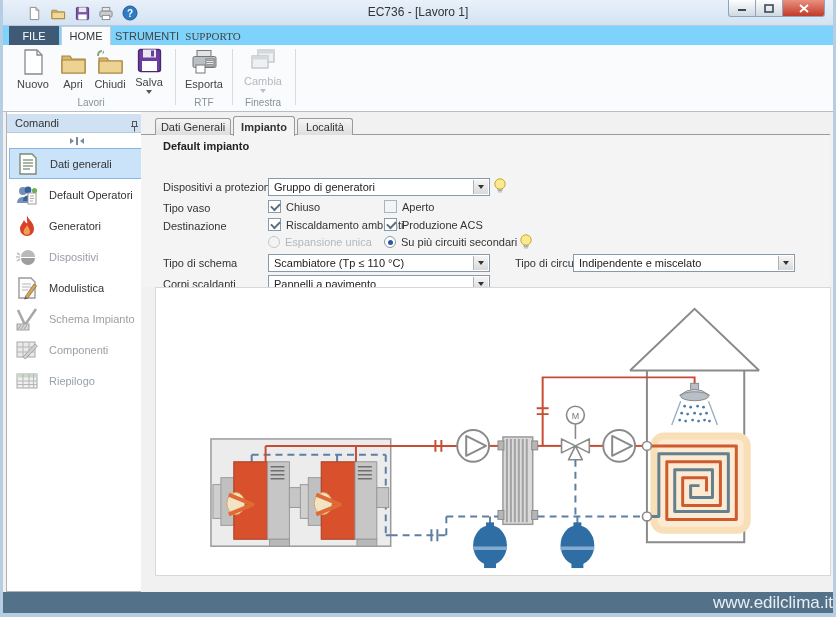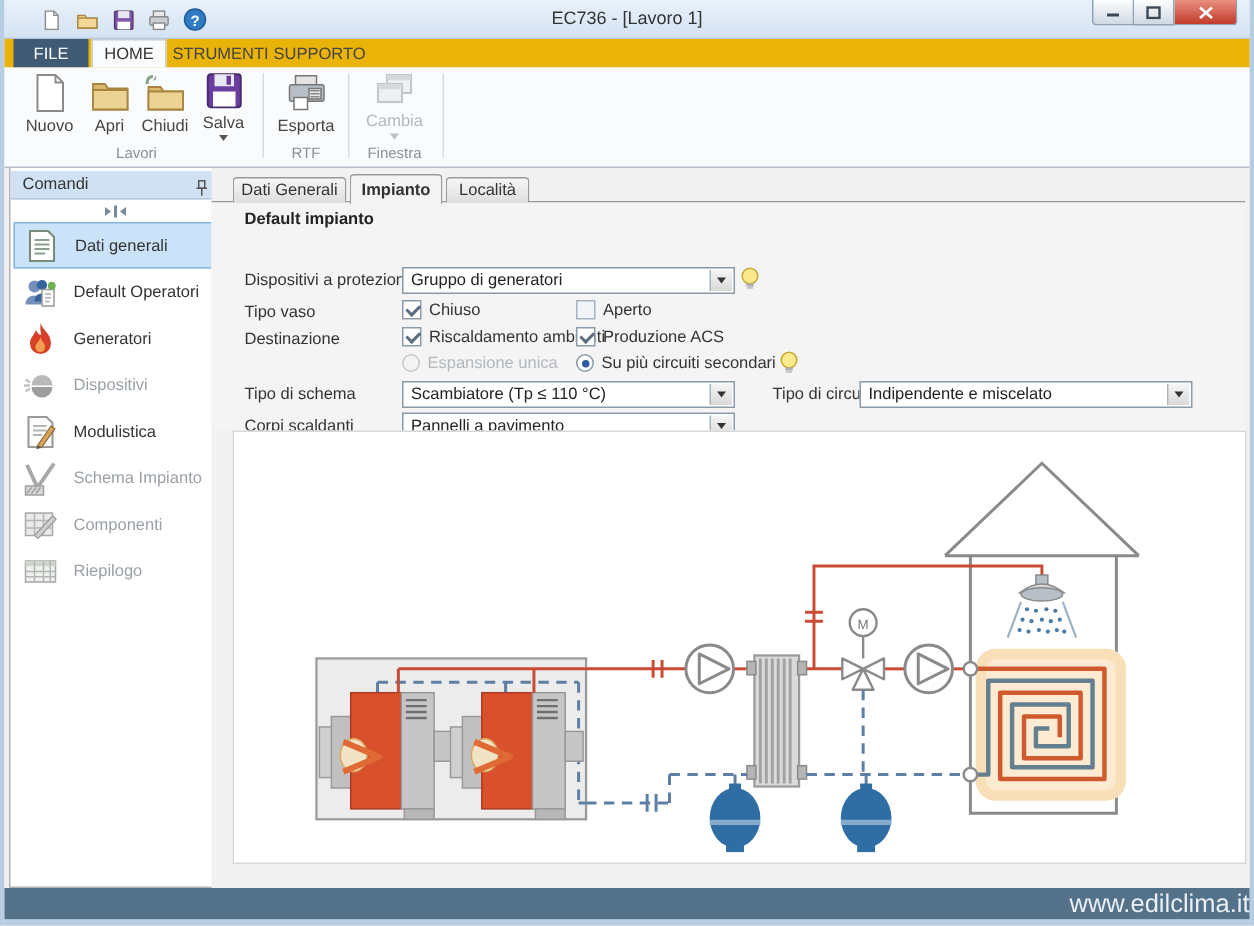--- a/index.html
+++ b/index.html
@@ -15,26 +15,26 @@
   .title-text { position:absolute; left:0; right:0; top:5px; text-align:center; font-size:12px; color:#333; }
   .winbtns { position:absolute; right:8px; top:0; display:flex; }
   .wbtn { height:17px; border:1px solid #8fa4b8; border-top:none; background:linear-gradient(#fdfdfd,#cfd9e2);
     display:flex; align-items:center; justify-content:center; }
   .wbtn.min { width:28px; border-radius:0 0 0 3px; }
   .wbtn.max { width:27px; border-left:none; }
   .wbtn.close { width:42px; border-left:none; border-radius:0 0 3px 0;
     background:linear-gradient(#e89080,#c23b2a); }
 
   
-  .ribbon-tabs { position:absolute; left:0; top:26px; right:0; height:19px; background:#eab308; }
+  .ribbon-tabs { position:absolute; left:0; top:26px; right:0; height:19px; background:#7dd3fc; }
   .rtab { position:absolute; top:0; height:19px; font-size:11px; color:#444; display:flex; align-items:center; justify-content:center; }
   .rtab.file { left:6px; width:50px; background:#3e5a75; color:#fff; }
   .rtab.home { left:58px; width:50px; background:#f9fbfd; border:1px solid #c6cdd4; border-bottom:none; color:#333; }
   .rtab.strumenti { left:112px; width:64px; }
-  .rtab.supporto { left:180px; width:60px; }
+  .rtab.supporto { left:180px; width:60px;font-family:Liberation Serif, serif; }
   .ribbon-body { position:absolute; left:0; top:45px; right:0; height:67px; background:#f9fbfd; border-bottom:1px solid #b6bdc6; }
   .rbtn { position:absolute; top:3px; height:44px; display:flex; flex-direction:column; align-items:center; }
   .rbtn .ic { height:27px; display:flex; align-items:flex-end; }
   .rbtn .lbl { font-size:11px; color:#444; margin-top:3px; white-space:nowrap; }
   .rbtn.disabled .lbl { color:#b4b9be; }
   .drop-arrow { width:0; height:0; border-left:3px solid transparent; border-right:3px solid transparent; border-top:4px solid #555; margin-top:2px; }
   .rbtn.disabled .drop-arrow { border-top-color:#b9bec3; }
   .rsep { position:absolute; top:4px; height:56px; width:1px; background:#d7dce1; }
   .rgroup-label { position:absolute; top:52px; font-size:10px; color:#8b9096; text-align:center; }
 

